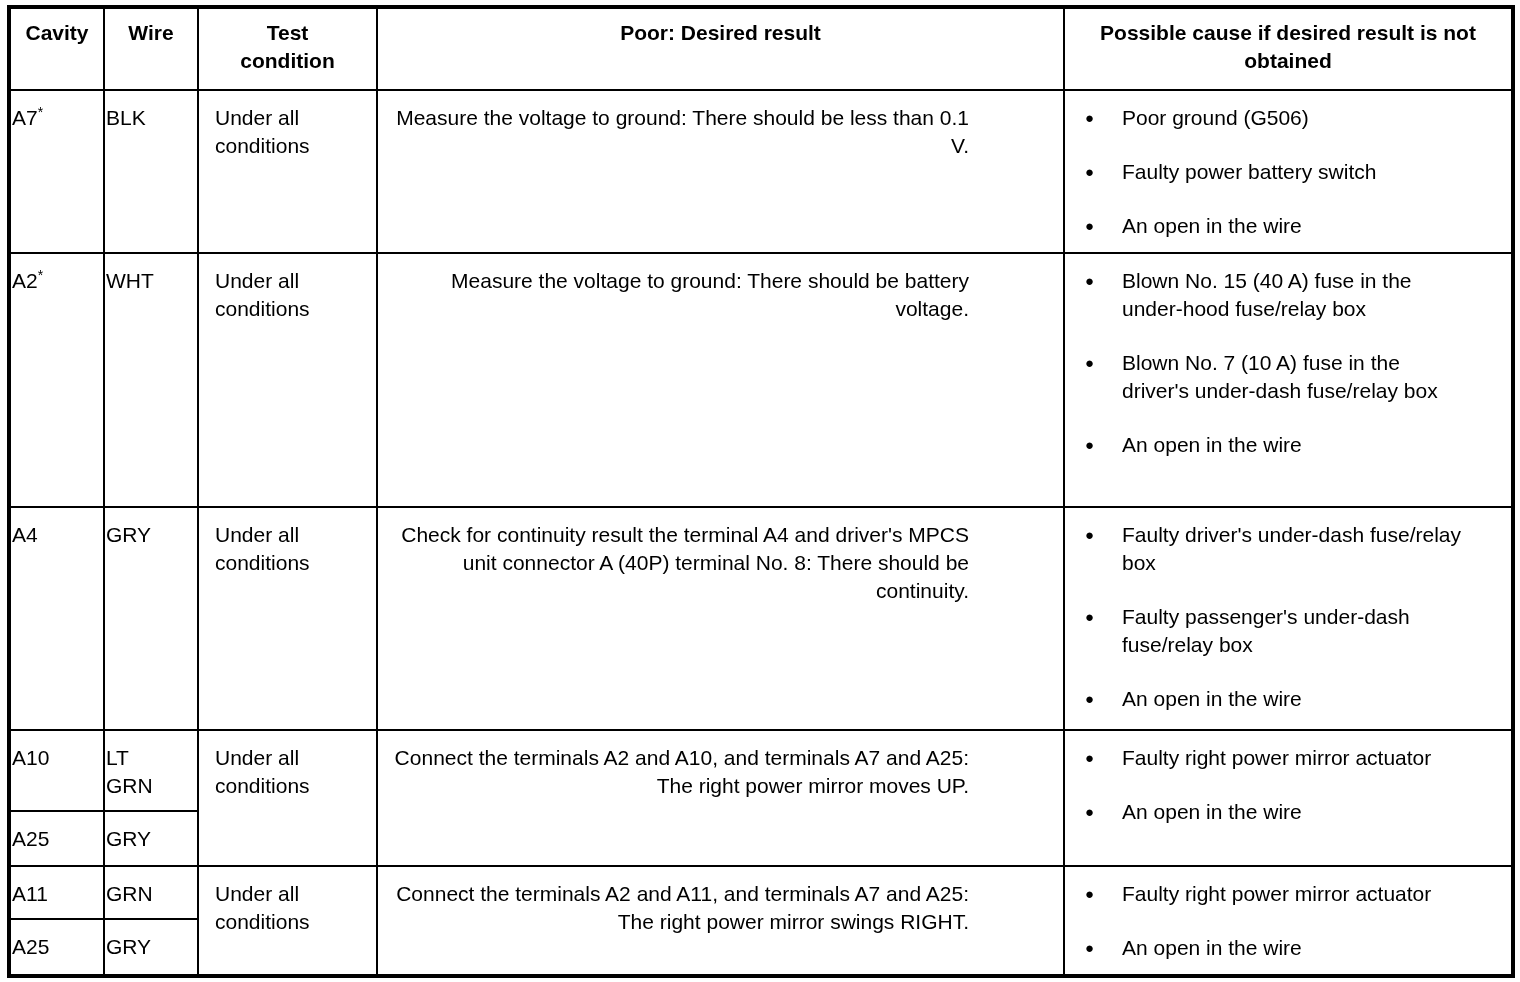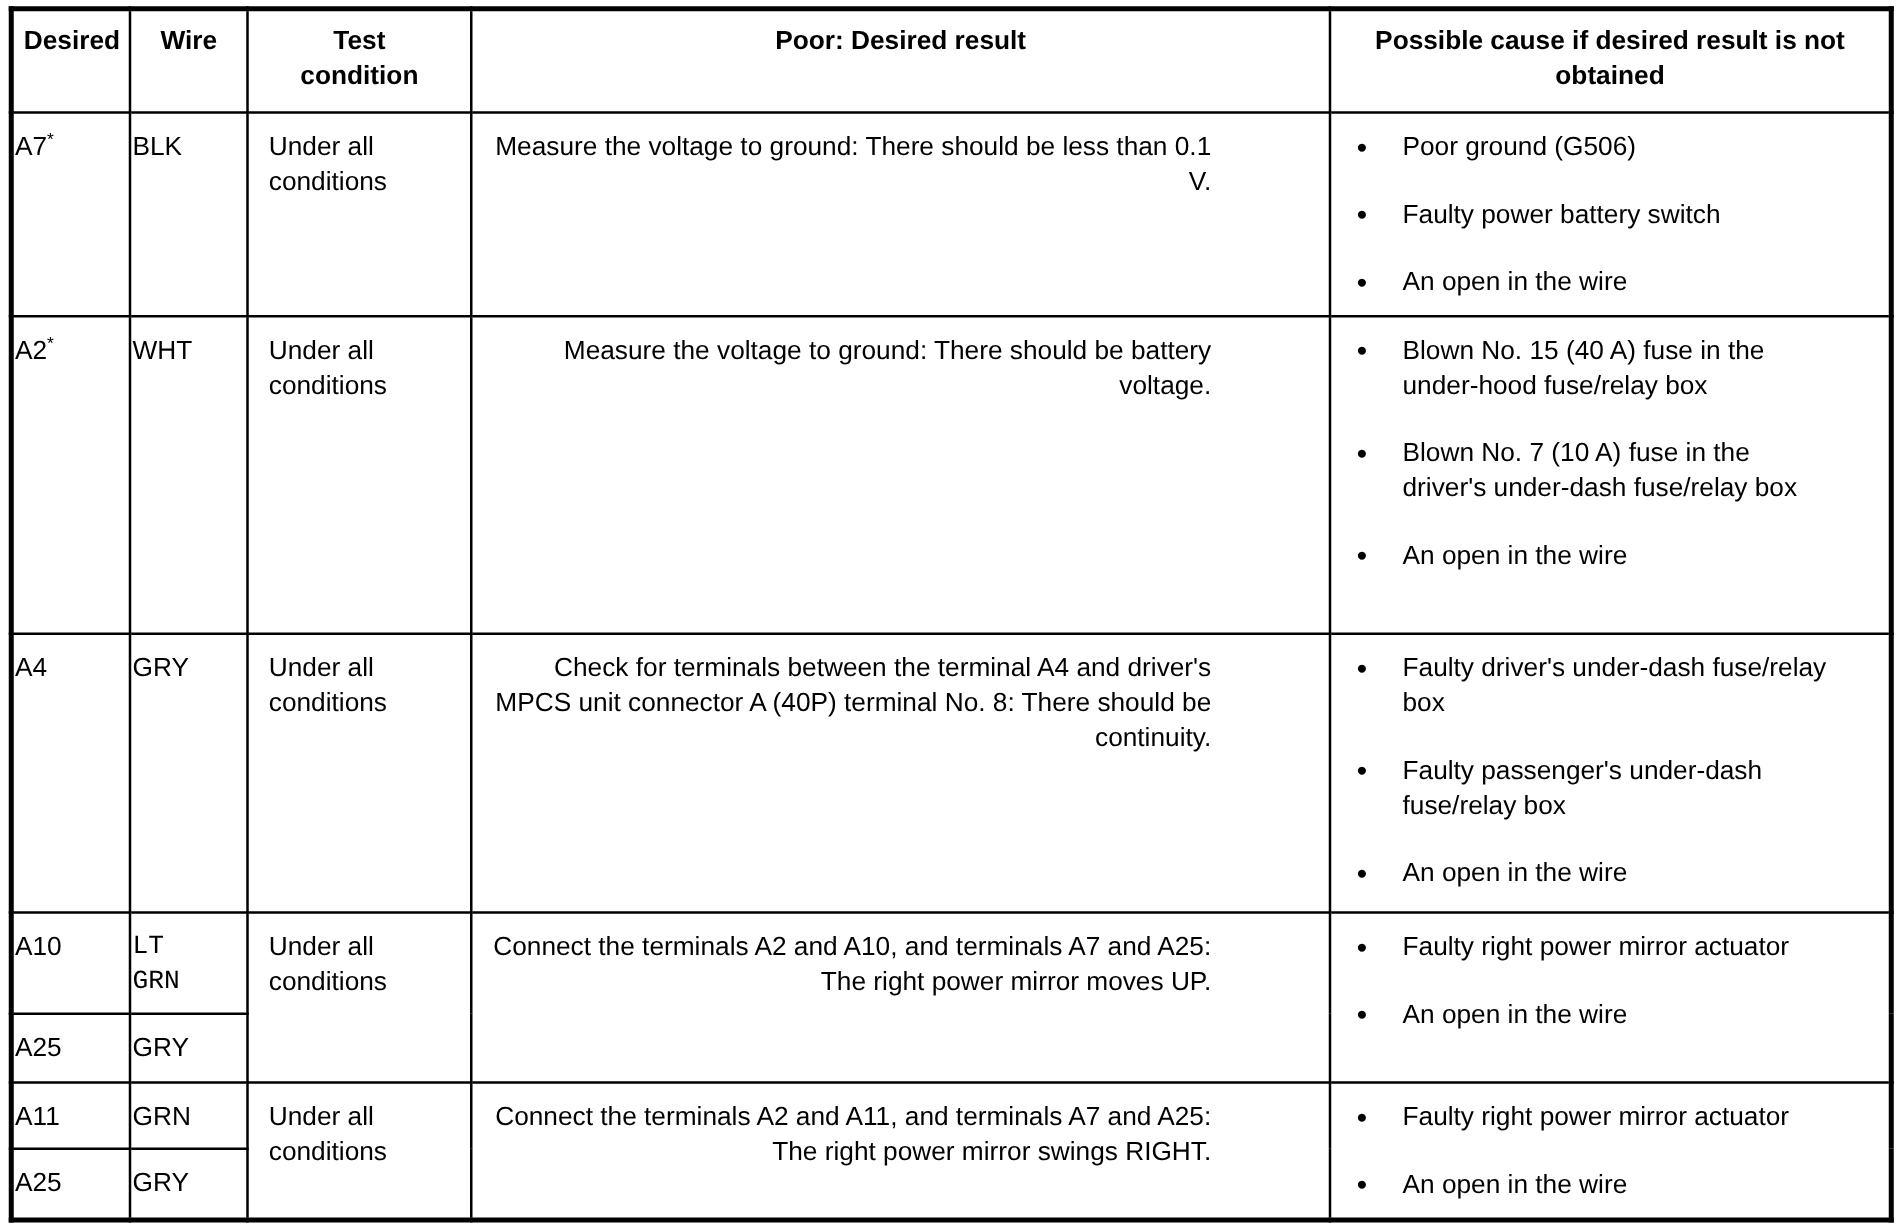--- a/index.html
+++ b/index.html
@@ -48,21 +48,20 @@
     max-width: 110px; 
   }
 
   td.cell-cavity, td.cell-wire {
     text-align: left;
     padding-top: 13px;
   }
   td.cell-wire .wire-wrap {
     display: inline-block;
     max-width: 58px; 
-    font-family: Liberation Mono, monospace;
   }
   sup.star {
     font-size: 14px;
     vertical-align: super;
     line-height: 0;
   }
   td.cell-cond {
     padding: 13px 12px 10px 16px;
     margin-top: 33px;
   }
@@ -112,21 +111,21 @@
   <table class="spec">
     <colgroup>
       <col class="c-cavity">
         <col class="c-wire">
         <col class="c-cond">
         <col class="c-result">
         <col class="c-cause">
     </colgroup>
     <thead>
       <tr class="h-head">
-        <th><span>Desired</span></th>
+        <th><span>Cavity</span></th>
         <th><span>Wire</span></th>
         <th><span class="force-wrap">Test condition</span></th>
         <th><span>Poor: Desired result</span></th>
         <th><span>Possible cause if desired result is not obtained</span></th>
       </tr>
     </thead>
     <tbody>
 
       <tr class="h-r1">
         <td class="cell-cavity"><span>A7</span><sup class="star">*</sup></td>
@@ -172,21 +171,21 @@
               <span class="cause-text">An open in the wire</span>
             </div>
         </td>
       </tr>
 
       <tr class="h-r3">
         <td class="cell-cavity"><span>A4</span><sup class="star"></sup></td>
         <td class="cell-wire"><span>GRY</span></td>
         <td class="cell-cond"><span>Under all conditions</span></td>
         <td class="cell-result">
-            <span class="result-text">Check for terminals between the terminal A4 and driver's MPCS unit connector A (40P) terminal No. 8: There should be continuity.</span>
+            <span class="result-text">Check for continuity result the terminal A4 and driver's MPCS unit connector A (40P) terminal No. 8: There should be continuity.</span>
           </td>
         <td class="cell-cause">
           <div class="cause">
               <span class="bullet">●</span>
               <span class="cause-text">Faulty driver's under-dash fuse/relay box</span>
             </div>
           <div class="cause">
               <span class="bullet">●</span>
               <span class="cause-text">Faulty passenger's under-dash fuse/relay box</span>
             </div>

